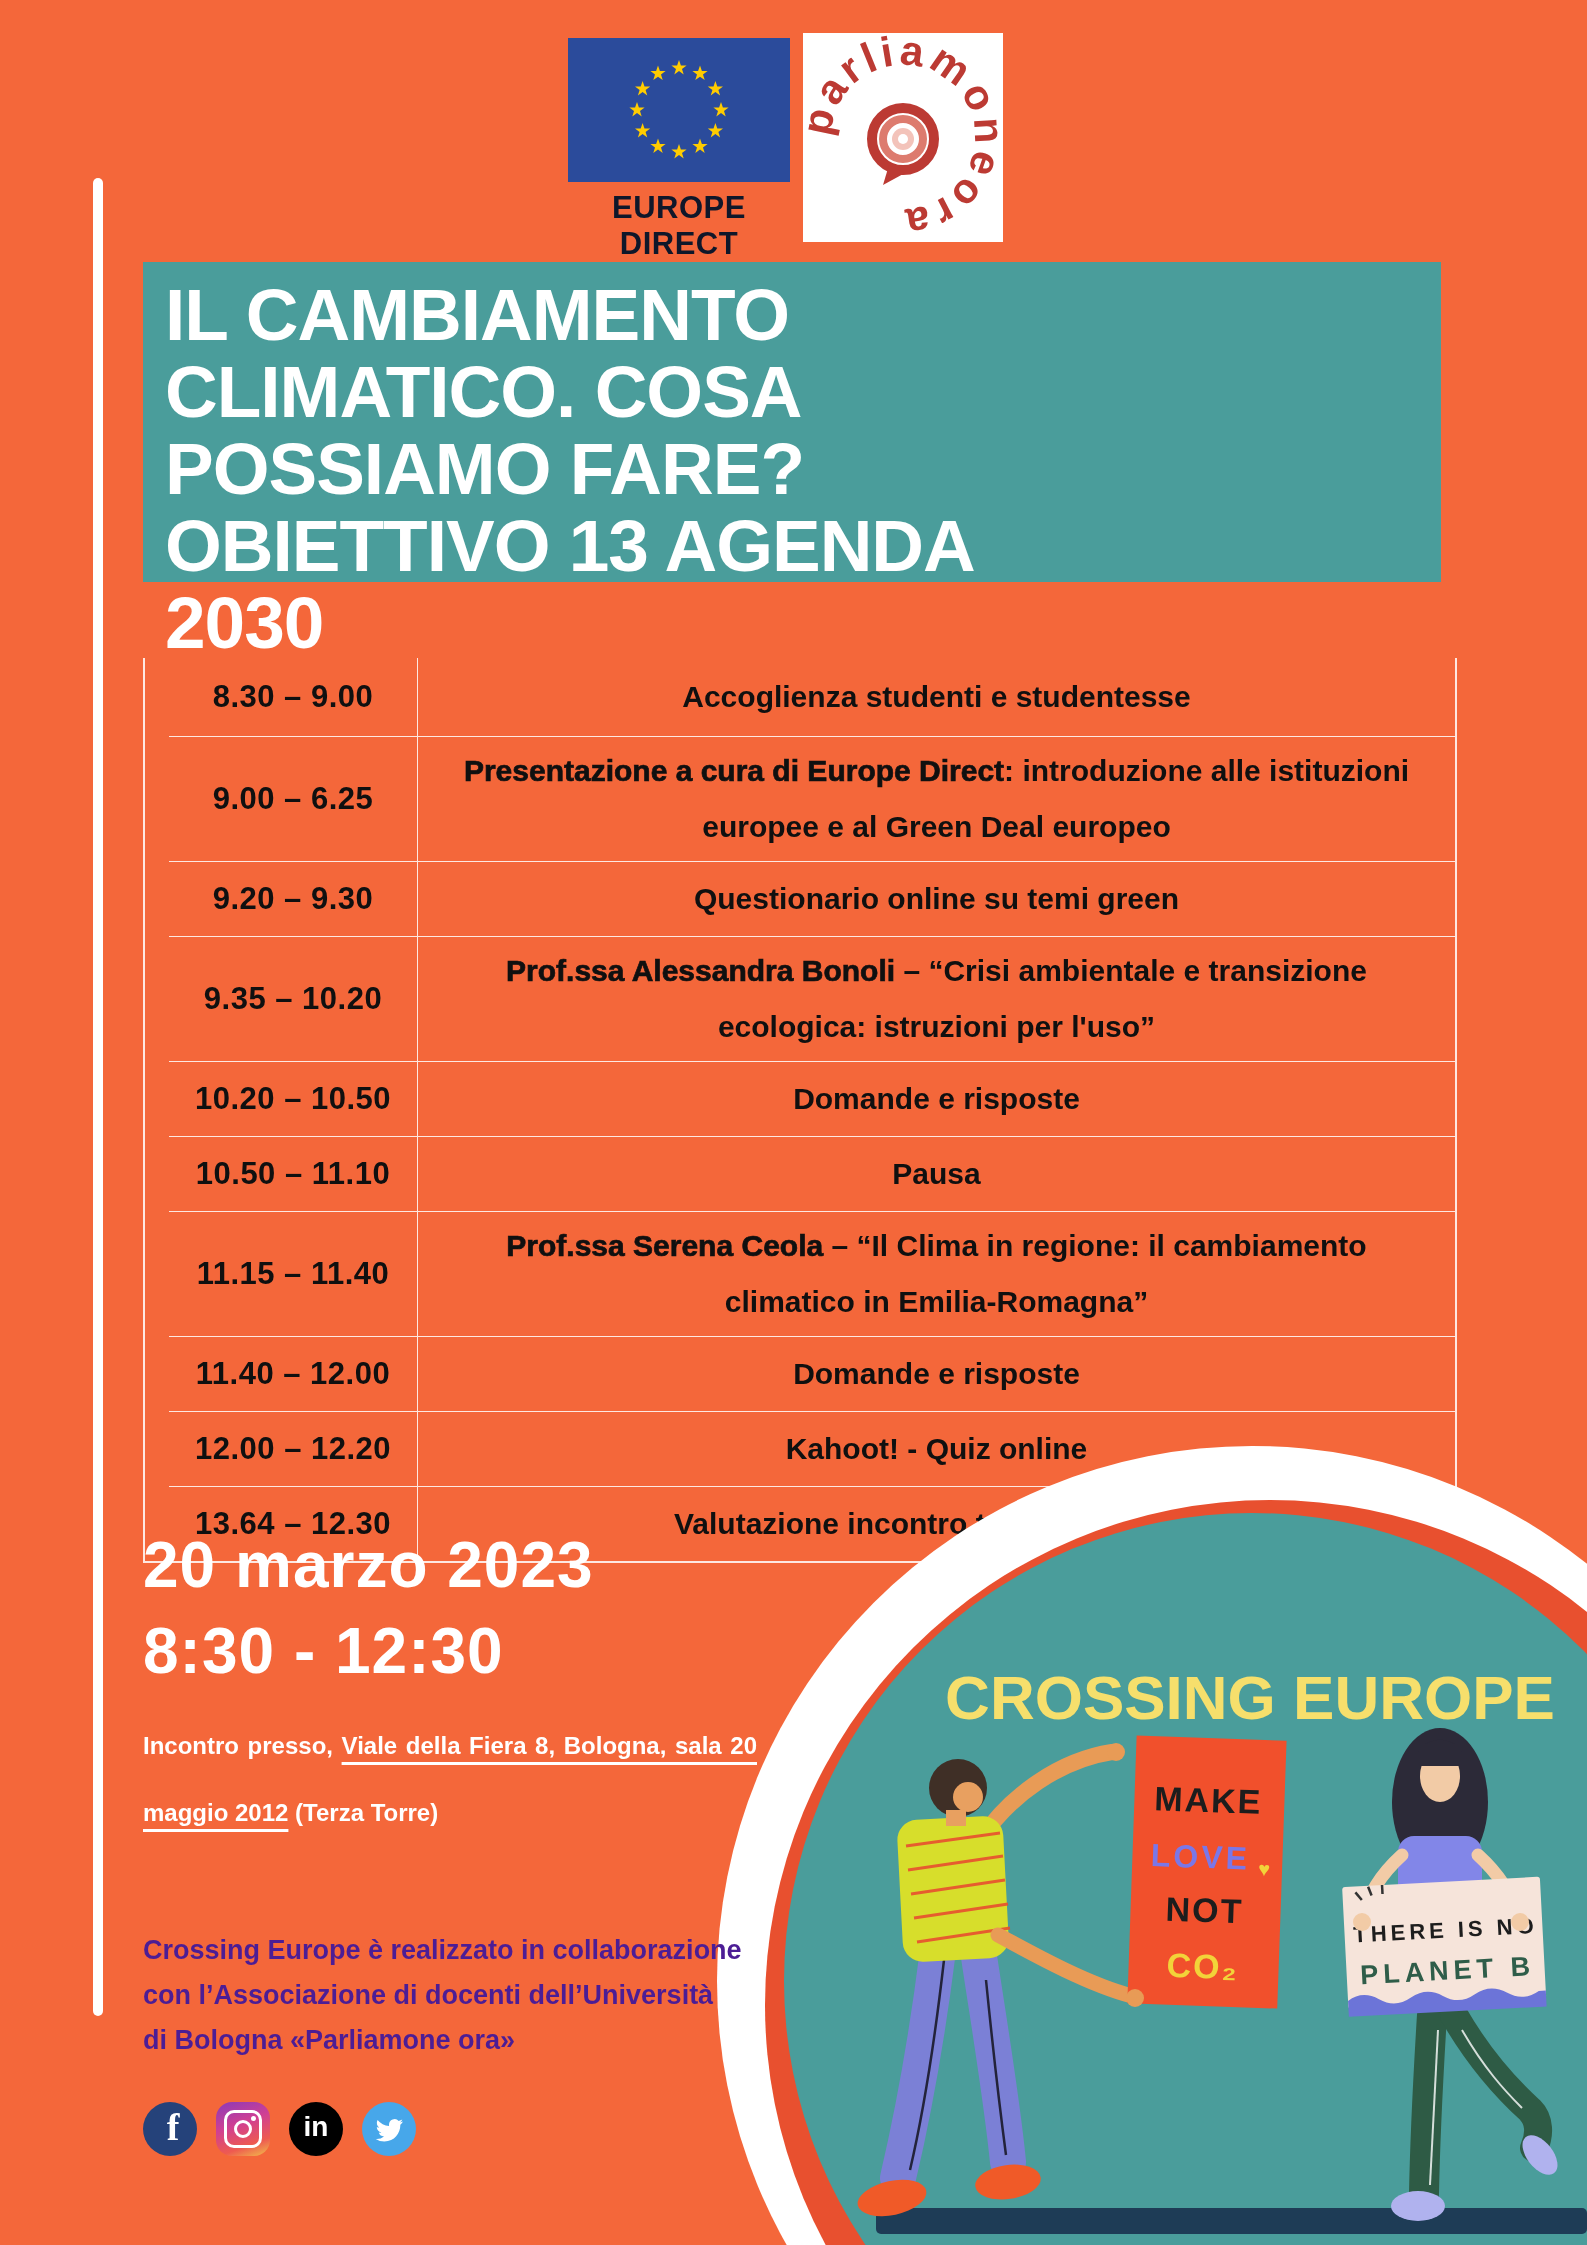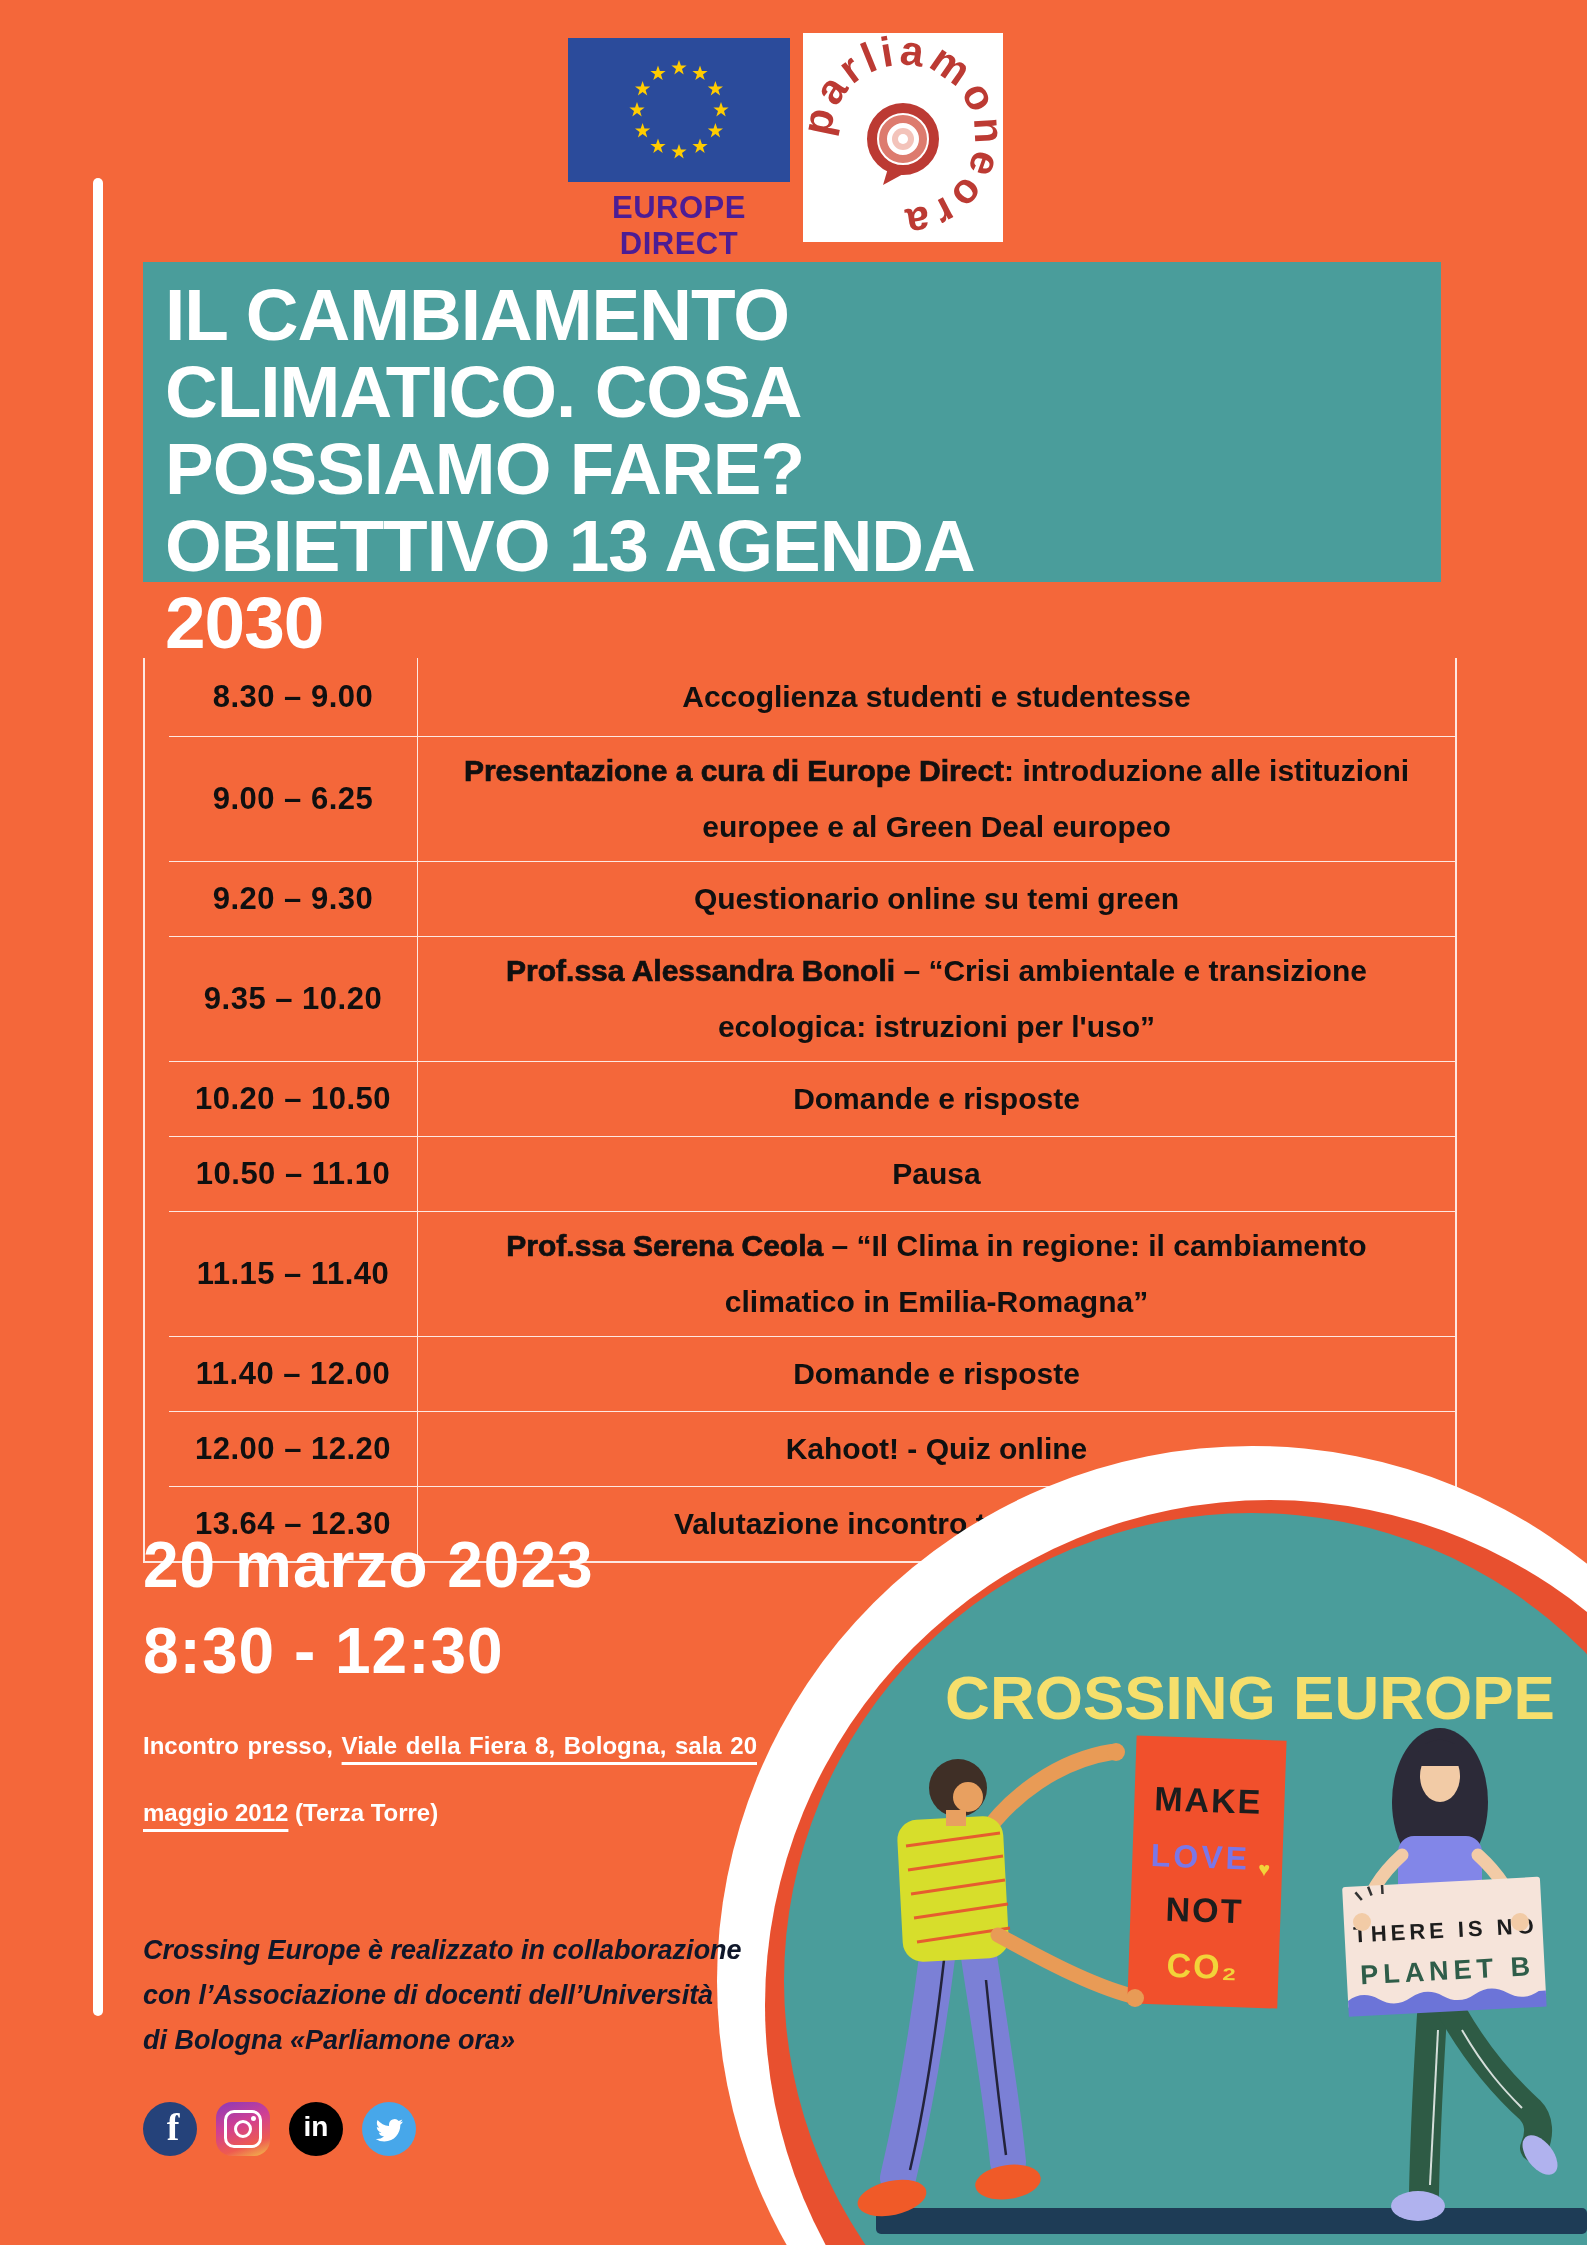--- a/index.html
+++ b/index.html
@@ -9,21 +9,21 @@
     font-family:"Liberation Sans",sans-serif;
   }
   .abs{position:absolute;}
 
   
   #accent-bar{left:93px;top:178px;width:10px;height:1838px;background:#fff;border-radius:6px;}
 
   
   #eu-logo{left:568px;top:38px;width:222px;text-align:center;}
   #eu-flag{display:block;}
-  .eu-line1{color:#4c1d95;font-weight:bold;font-size:31px;letter-spacing:.5px;margin-top:8px;}
+  .eu-line1{color:#0f172a;font-weight:bold;font-size:31px;letter-spacing:.5px;margin-top:8px;}
   .eu-line2{color:#6E7E8E;font-weight:bold;font-size:29px;margin-top:2px;}
   #parliamone-box{left:803px;top:33px;width:200px;height:209px;background:#fff;}
 
   
   #title-block{
     left:143px;top:262px;width:1298px;height:320px;background:#4A9D9B;
     color:#fff;font-weight:bold;
   }
   #title-block .tline{display:block;font-size:73px;line-height:77px;letter-spacing:-1px;
     transform-origin:left top;}
@@ -41,21 +41,21 @@
     font-weight:bold;font-size:30px;color:#101010;padding:6px 28px;line-height:56px;}
   .h1{min-height:74px;} .hf{min-height:78px;} .h2{min-height:112px;}
   .lead{-webkit-text-stroke:.7px currentColor;}
 
   
   #date-line{left:143px;top:1528px;color:#fff;font-weight:bold;font-size:64px;letter-spacing:1px;}
   #time-line{left:143px;top:1614px;color:#fff;font-weight:bold;font-size:64px;letter-spacing:1px;}
   #venue{left:143px;top:1688px;width:614px;color:#fff;font-weight:bold;font-size:24px;
     line-height:67px;text-align:justify;}
   #venue .u{text-decoration:underline;text-decoration-thickness:3px;text-underline-offset:8px;}
-  #note{left:143px;top:1928px;width:600px;color:#0f172a;font-weight:bold;font-size:27px;line-height:45px;font-style:italic;}
+  #note{left:143px;top:1928px;width:600px;color:#4c1d95;font-weight:bold;font-size:27px;line-height:45px;}
 
   
   .soc{top:2102px;width:54px;height:54px;border-radius:50%;
     display:flex;align-items:center;justify-content:center;}
   #soc-fb{left:143px;background:#25427A;}
   #soc-ig{left:216px;border-radius:16px;
     background:linear-gradient(160deg,#8a3ab9 0%,#cf3f94 40%,#ee5a50 75%,#f2c04a 100%);}
   #soc-li{left:289px;background:#000000;}
   #soc-tw{left:362px;background:#47A7EA;}
   #soc-fb .glyph{color:#fff;font-weight:bold;font-size:38px;font-family:"Liberation Serif",serif;

